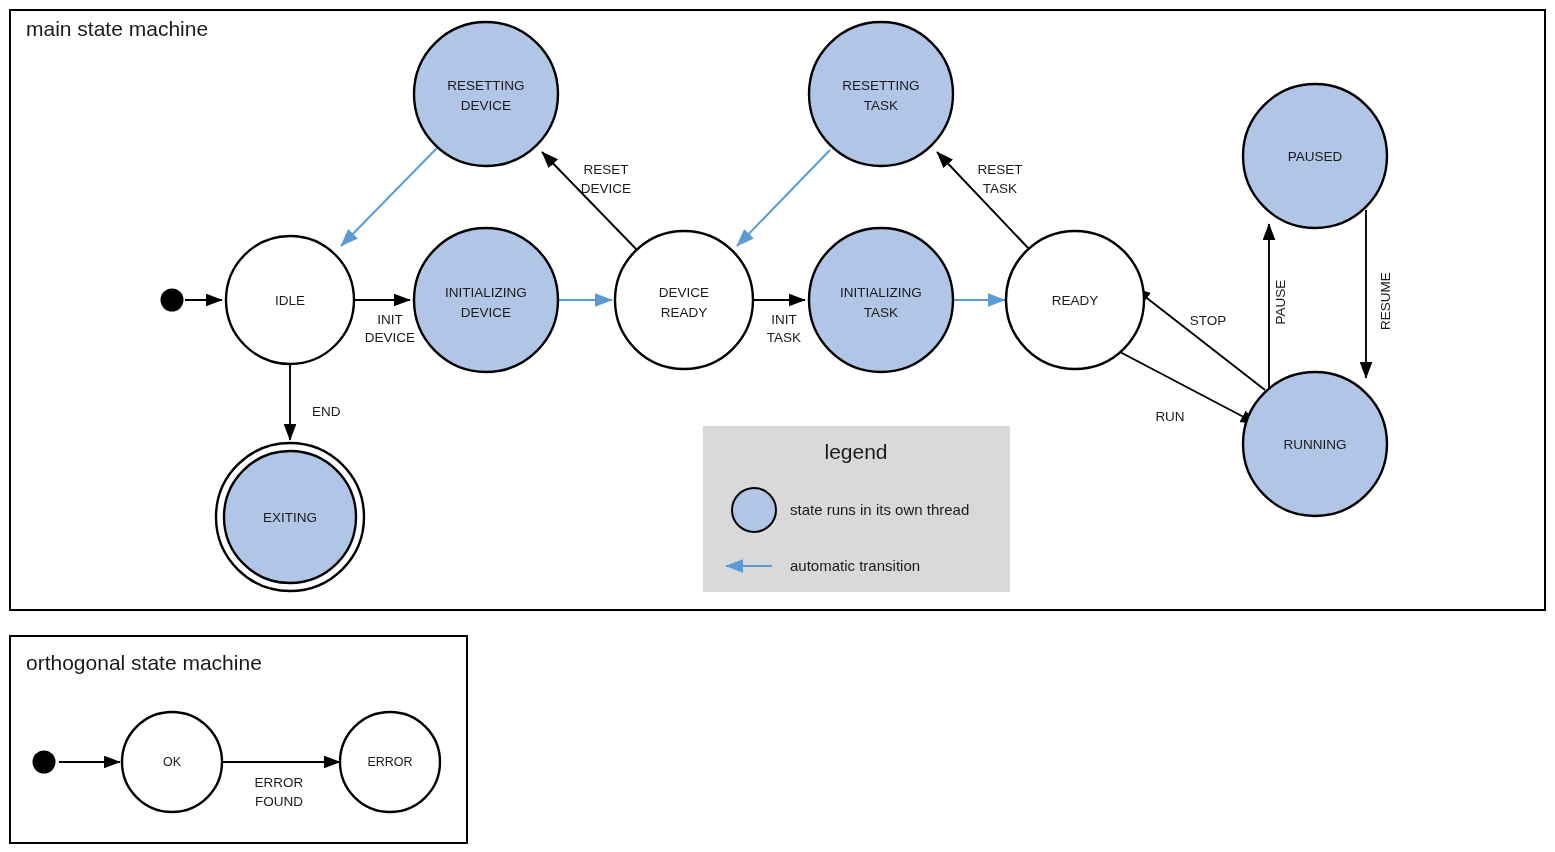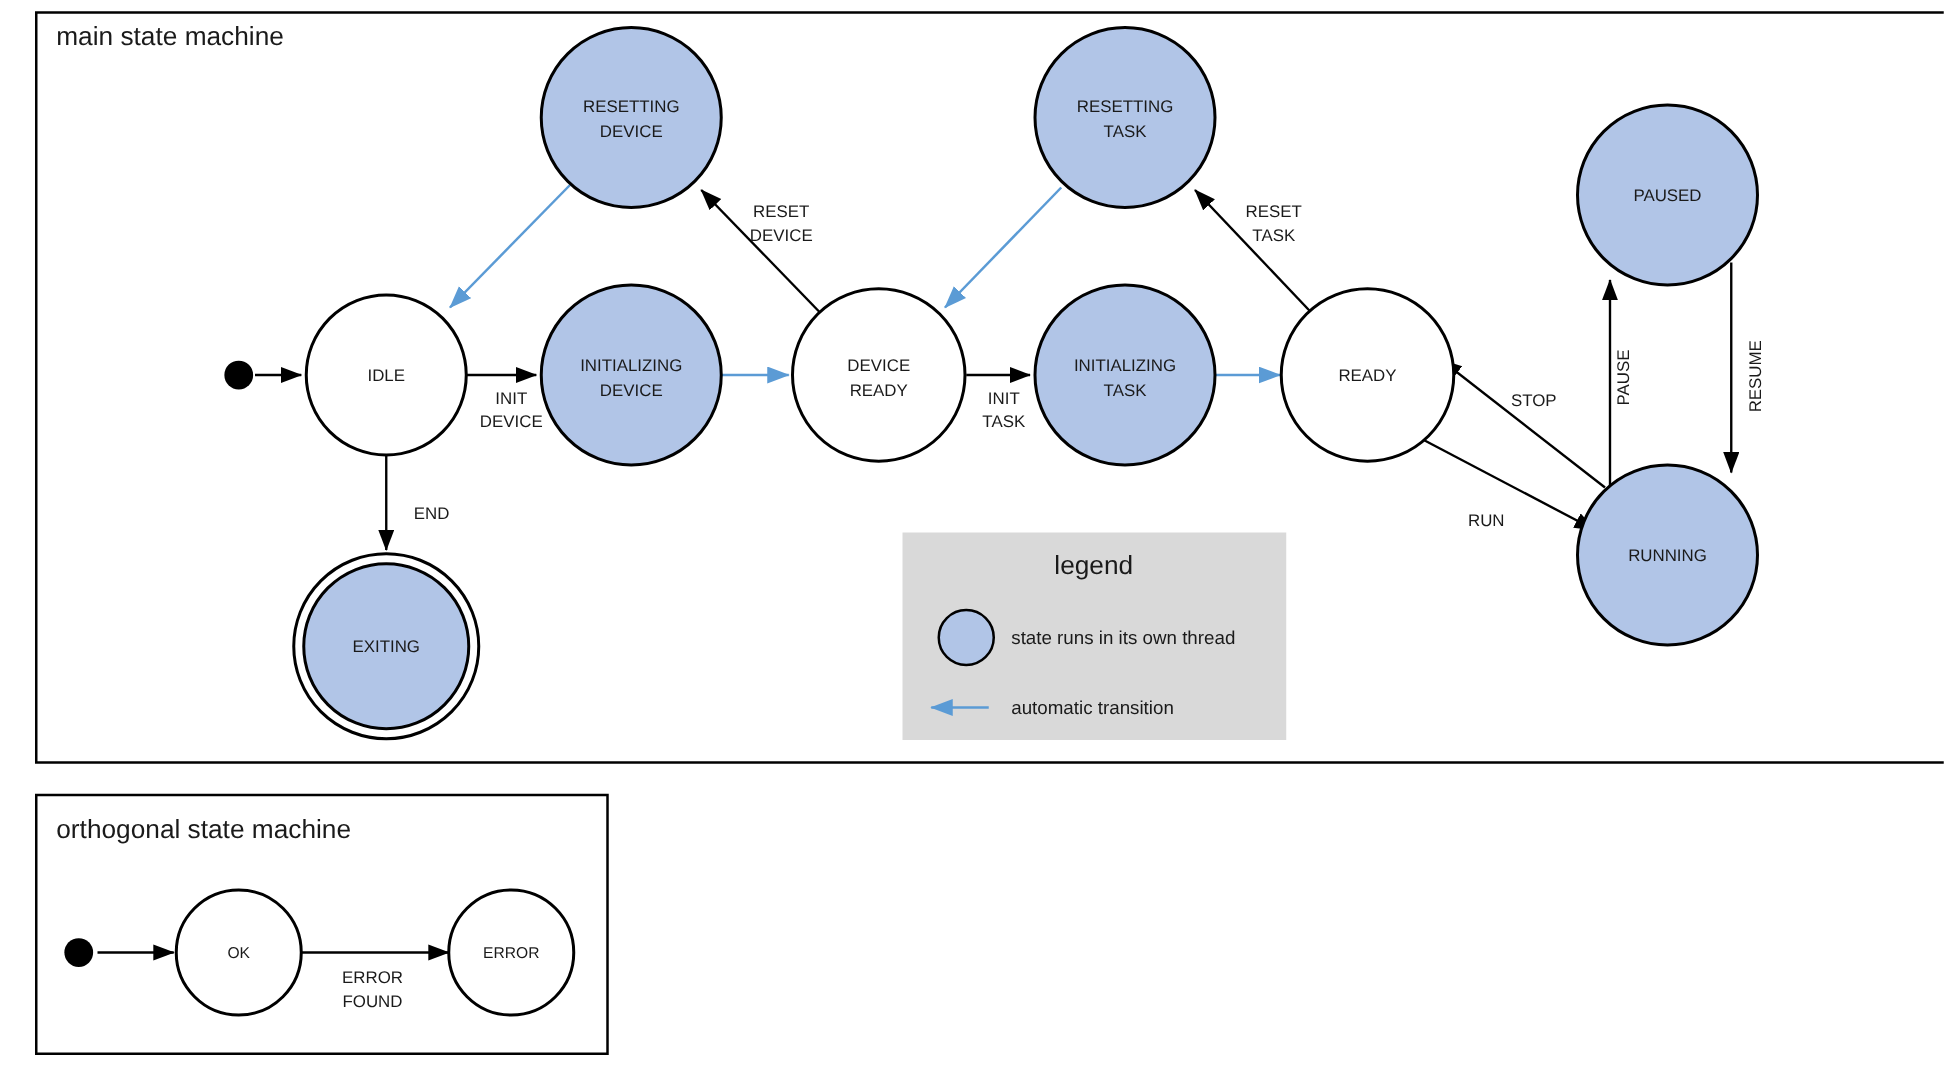--- a/index.html
+++ b/index.html
@@ -11,21 +11,20 @@
   body {
     width: 1555px;
     height: 852px;
     font-family: "Liberation Sans", sans-serif;
     overflow: hidden;
   }
   #diagram-root {
     position: relative;
     width: 1244px;
     height: 852px;
-    margin-left: 19px;
   }
   svg.diagram {
     display: block;
     width: 1555px;
     height: 852px;
   }
   .frame-rect {
     fill: #ffffff;
     stroke: #000000;
     stroke-width: 2;

